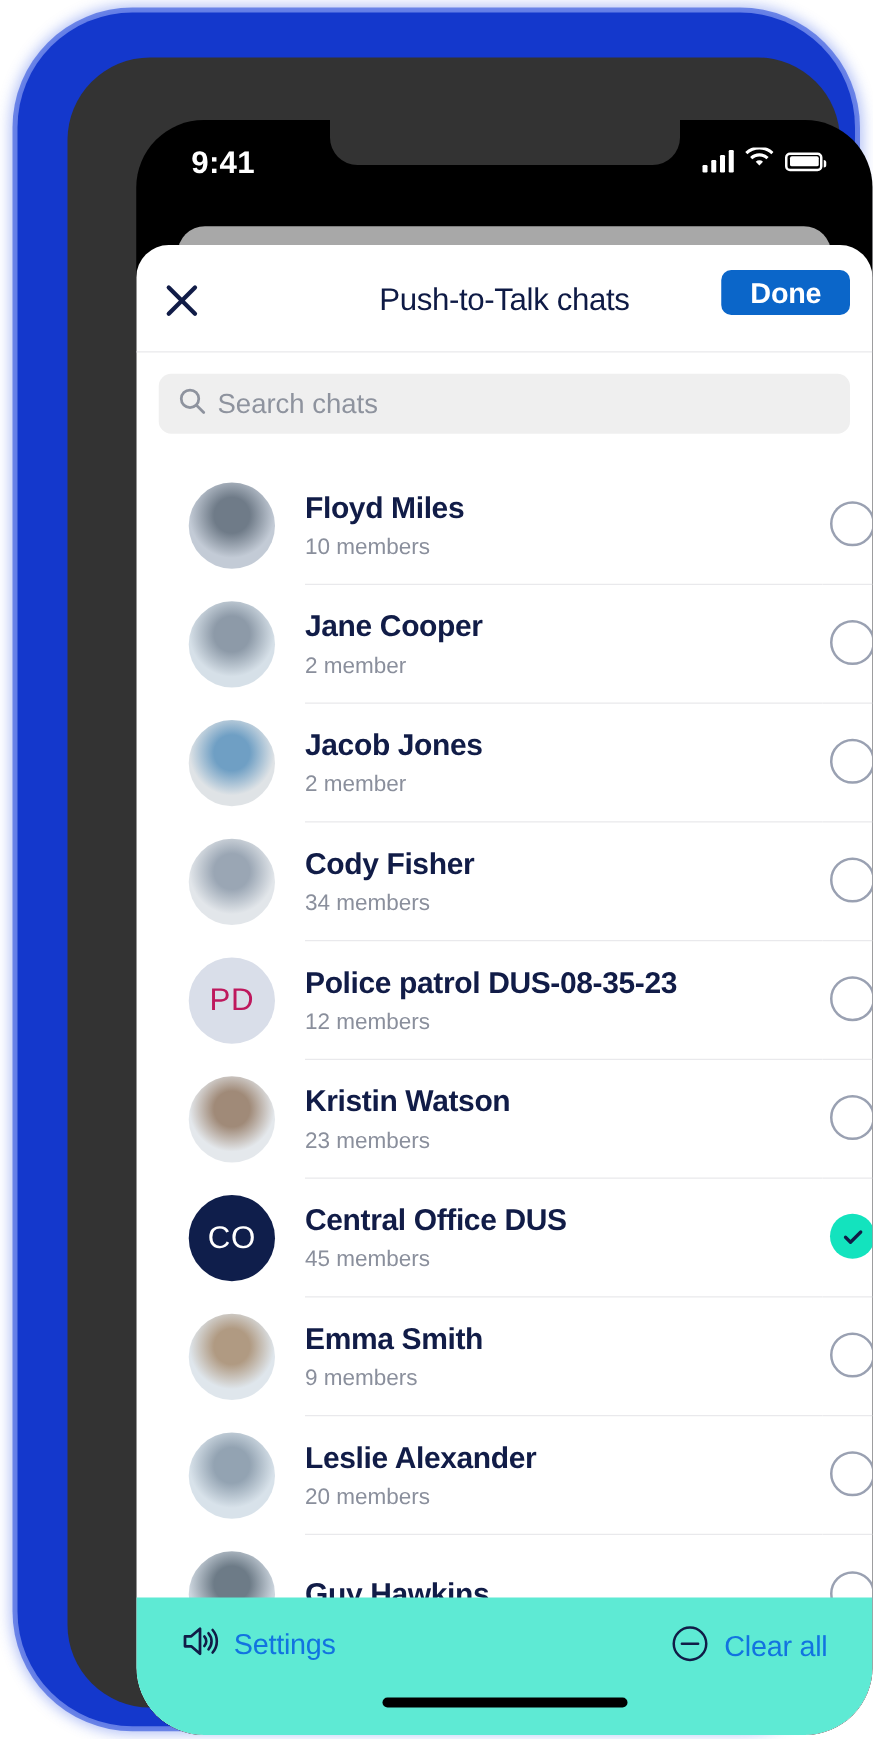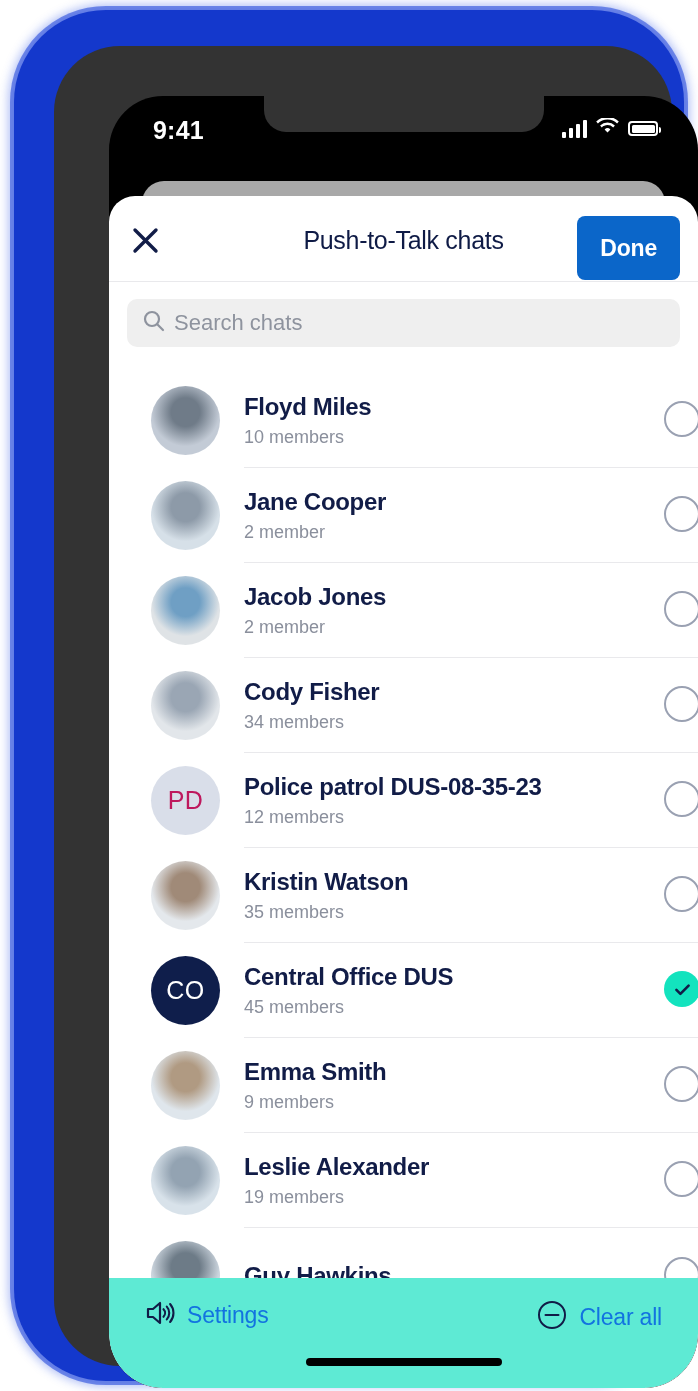--- a/index.html
+++ b/index.html
@@ -144,21 +144,21 @@
     left: 0; right: 0; top: 30px;
     text-align: center;
     font-size: 25px;
     font-weight: normal;
     color: #0E1A45;
     letter-spacing: -0.3px;
   }
   #done-btn {
     position: absolute;
     right: 18px; top: 20px;
-    height: 64px;
+    height: 36px;
     padding: 0 23px;
     background: #0B66C9;
     color: #ffffff;
     border: none;
     border-radius: 8px;
     font-family: "Liberation Sans", sans-serif;
     font-size: 23px;
     font-weight: bold;
     letter-spacing: -0.2px;
     cursor: pointer;
@@ -405,21 +405,21 @@
                 <div class="chat-sub">12 members</div>
               </div>
               <div class="right-slot">
                 <div class="radio"></div>
               </div>
             </div>
             <div class="chat-row">
               <div class="avatar" style="background: radial-gradient(circle at 50% 38%, rgb(160, 138, 120) 0%, rgb(160, 138, 120) 26%, rgb(228, 232, 236) 62%, rgb(228, 232, 236) 100%);"></div>
               <div class="row-body">
                 <div class="chat-name">Kristin Watson</div>
-                <div class="chat-sub">35 members</div>
+                <div class="chat-sub">23 members</div>
               </div>
               <div class="right-slot">
                 <div class="radio"></div>
               </div>
             </div>
             <div class="chat-row">
               <div class="avatar" style="background: rgb(15, 30, 75); color: rgb(255, 255, 255);">CO</div>
               <div class="row-body">
                 <div class="chat-name">Central Office DUS</div>
                 <div class="chat-sub">45 members</div>
@@ -439,21 +439,21 @@
                 <div class="chat-sub">9 members</div>
               </div>
               <div class="right-slot">
                 <div class="radio"></div>
               </div>
             </div>
             <div class="chat-row">
               <div class="avatar" style="background: radial-gradient(circle at 50% 38%, rgb(147, 163, 178) 0%, rgb(147, 163, 178) 26%, rgb(216, 226, 234) 62%, rgb(216, 226, 234) 100%);"></div>
               <div class="row-body">
                 <div class="chat-name">Leslie Alexander</div>
-                <div class="chat-sub">19 members</div>
+                <div class="chat-sub">20 members</div>
               </div>
               <div class="right-slot">
                 <div class="radio"></div>
               </div>
             </div>
             <div class="chat-row">
               <div class="avatar" style="background: radial-gradient(circle at 50% 38%, rgb(109, 123, 135) 0%, rgb(109, 123, 135) 26%, rgb(204, 213, 222) 62%, rgb(204, 213, 222) 100%);"></div>
               <div class="row-body">
                 <div class="chat-name">Guy Hawkins</div>
               </div>

